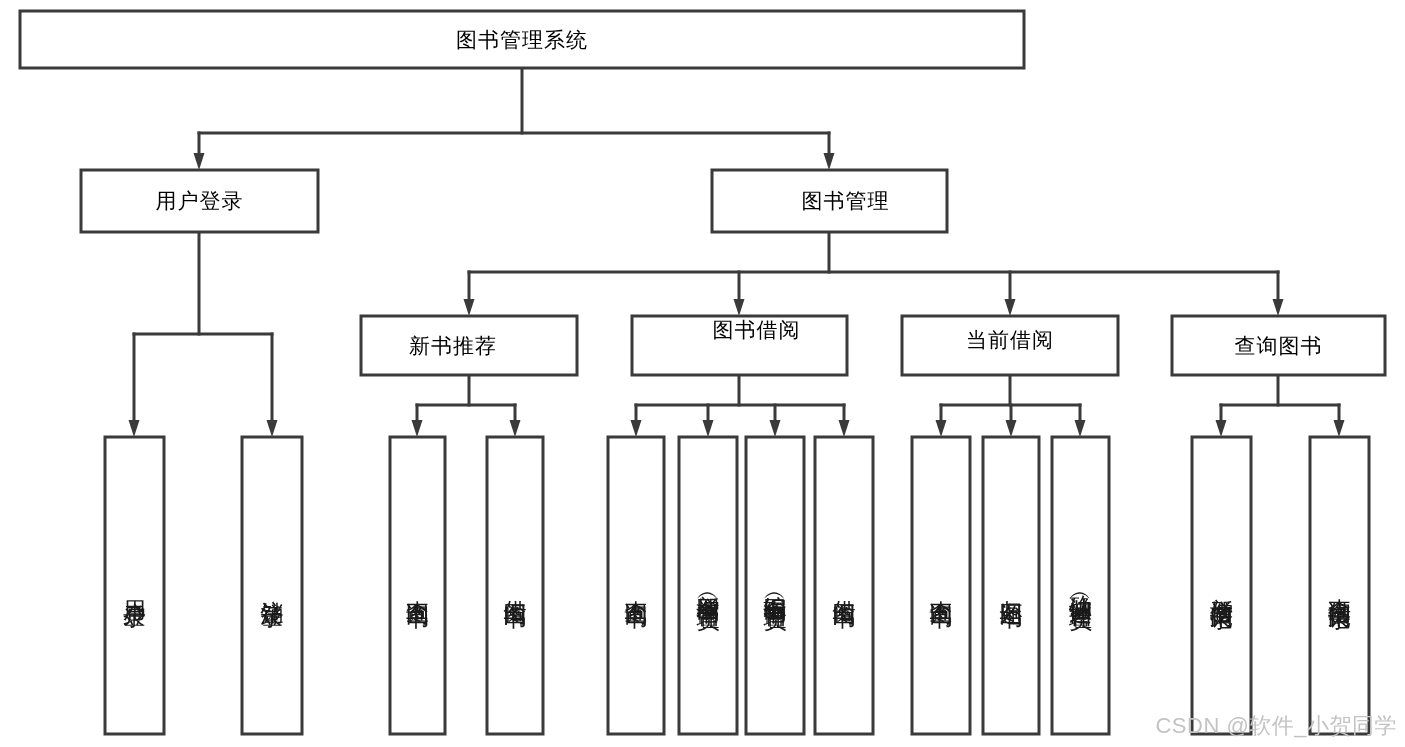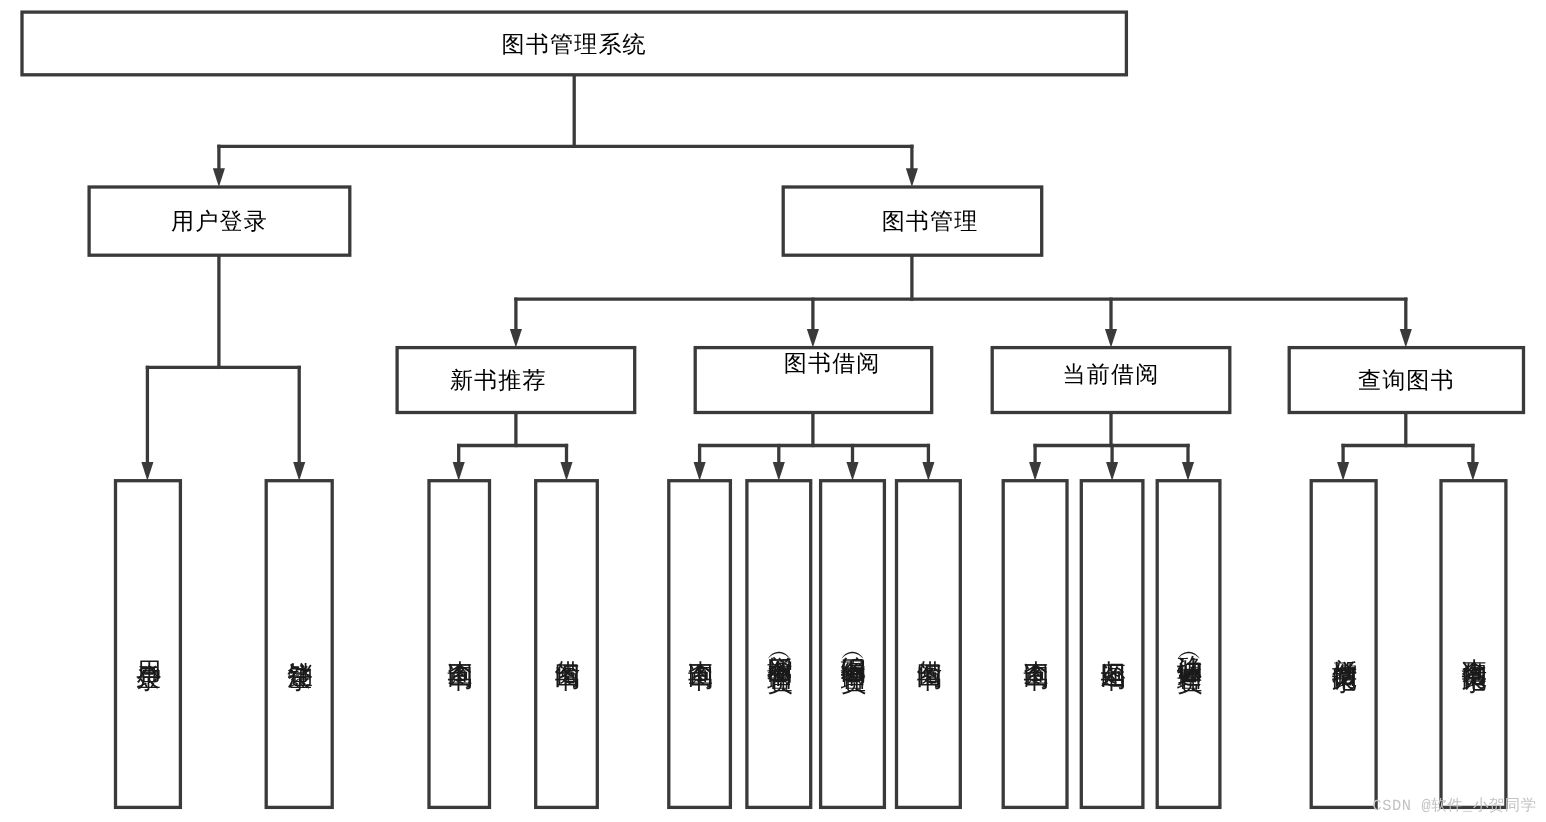--- a/index.html
+++ b/index.html
@@ -33,22 +33,22 @@
     stroke-linecap: square;
   }
   .arrow-head {
     fill: #3a3a3a;
     stroke: none;
   }
   .watermark {
     position: absolute;
     right: 8px;
     bottom: 6px;
-    font-family: Liberation Mono, monospace;
-    font-size: 14px;
+    font-family: Liberation Sans, sans-serif;
+    font-size: 22px;
     color: #c3c3c3;
     letter-spacing: 0.5px;
     white-space: nowrap;
     pointer-events: none;
   }
   .vlabel-wrap {
     position: absolute;
     display: flex;
     align-items: center;
     justify-content: center;

